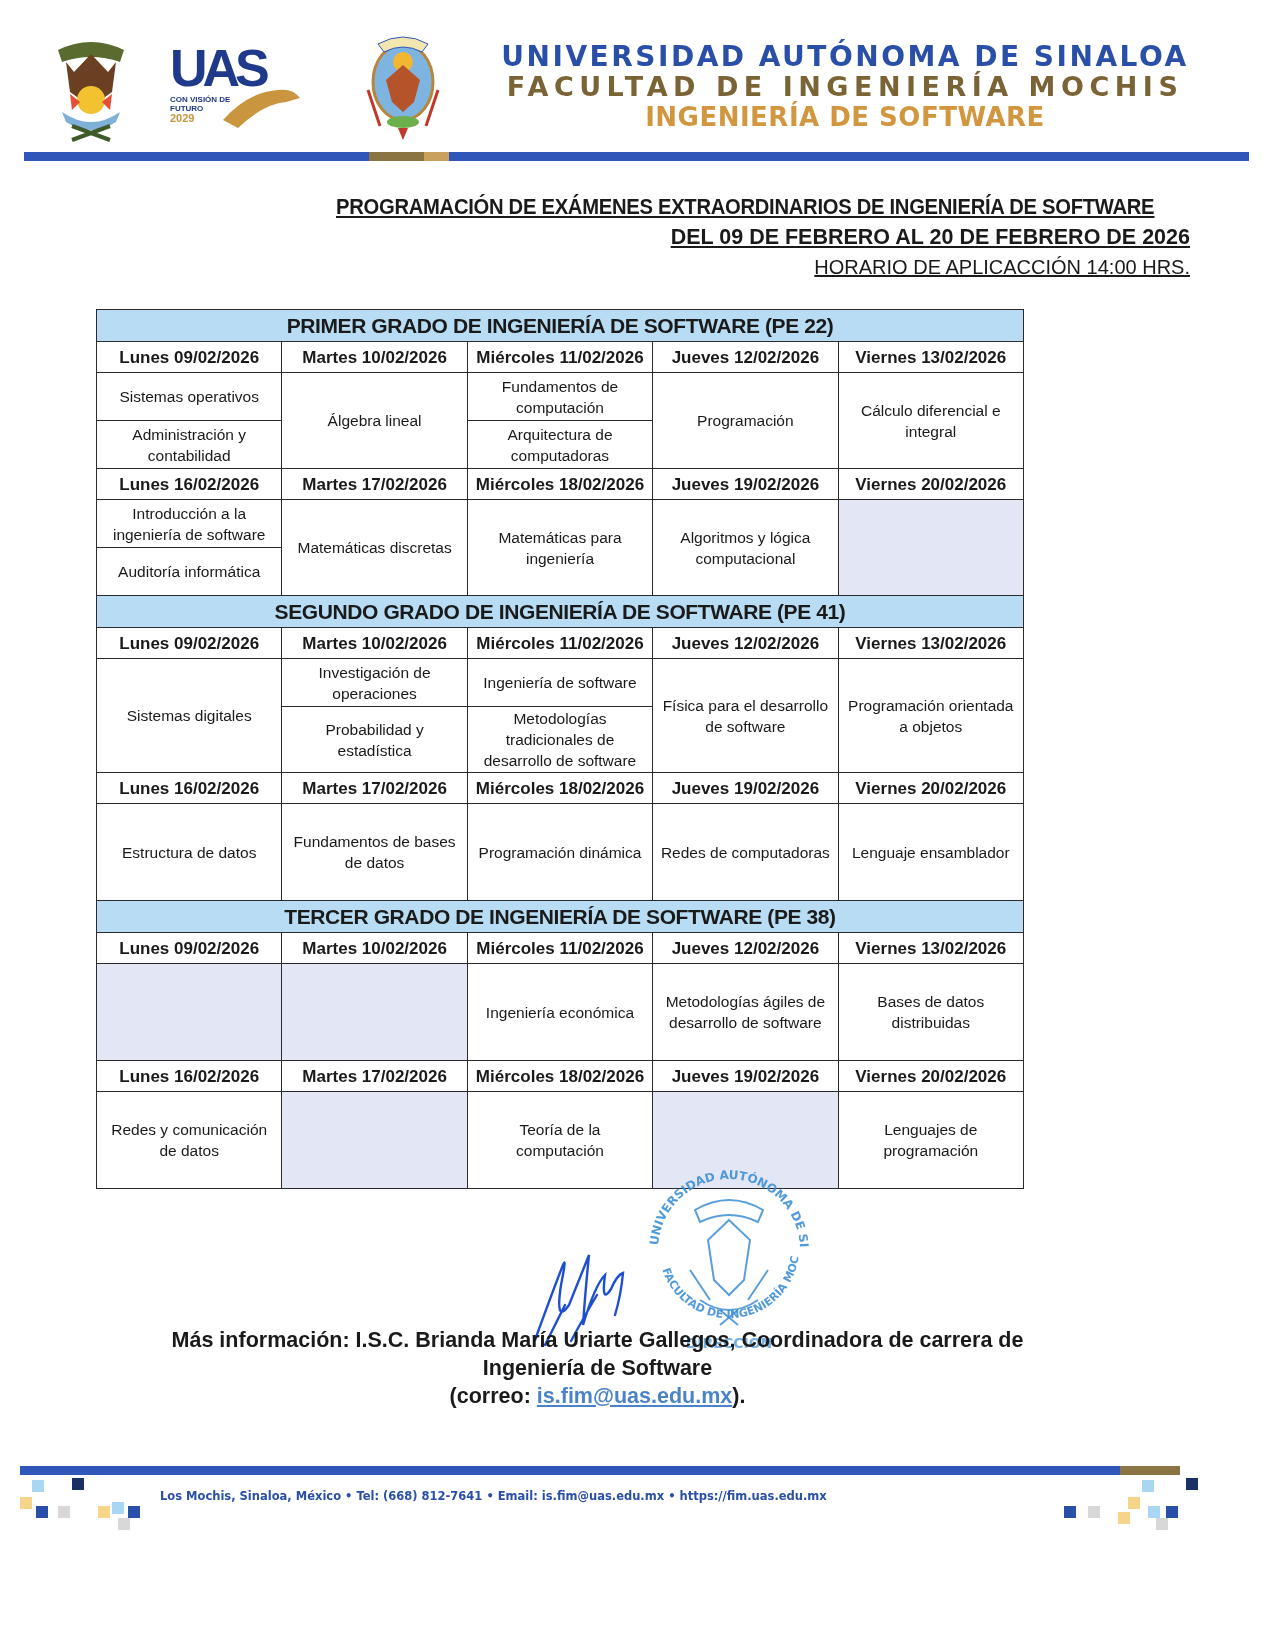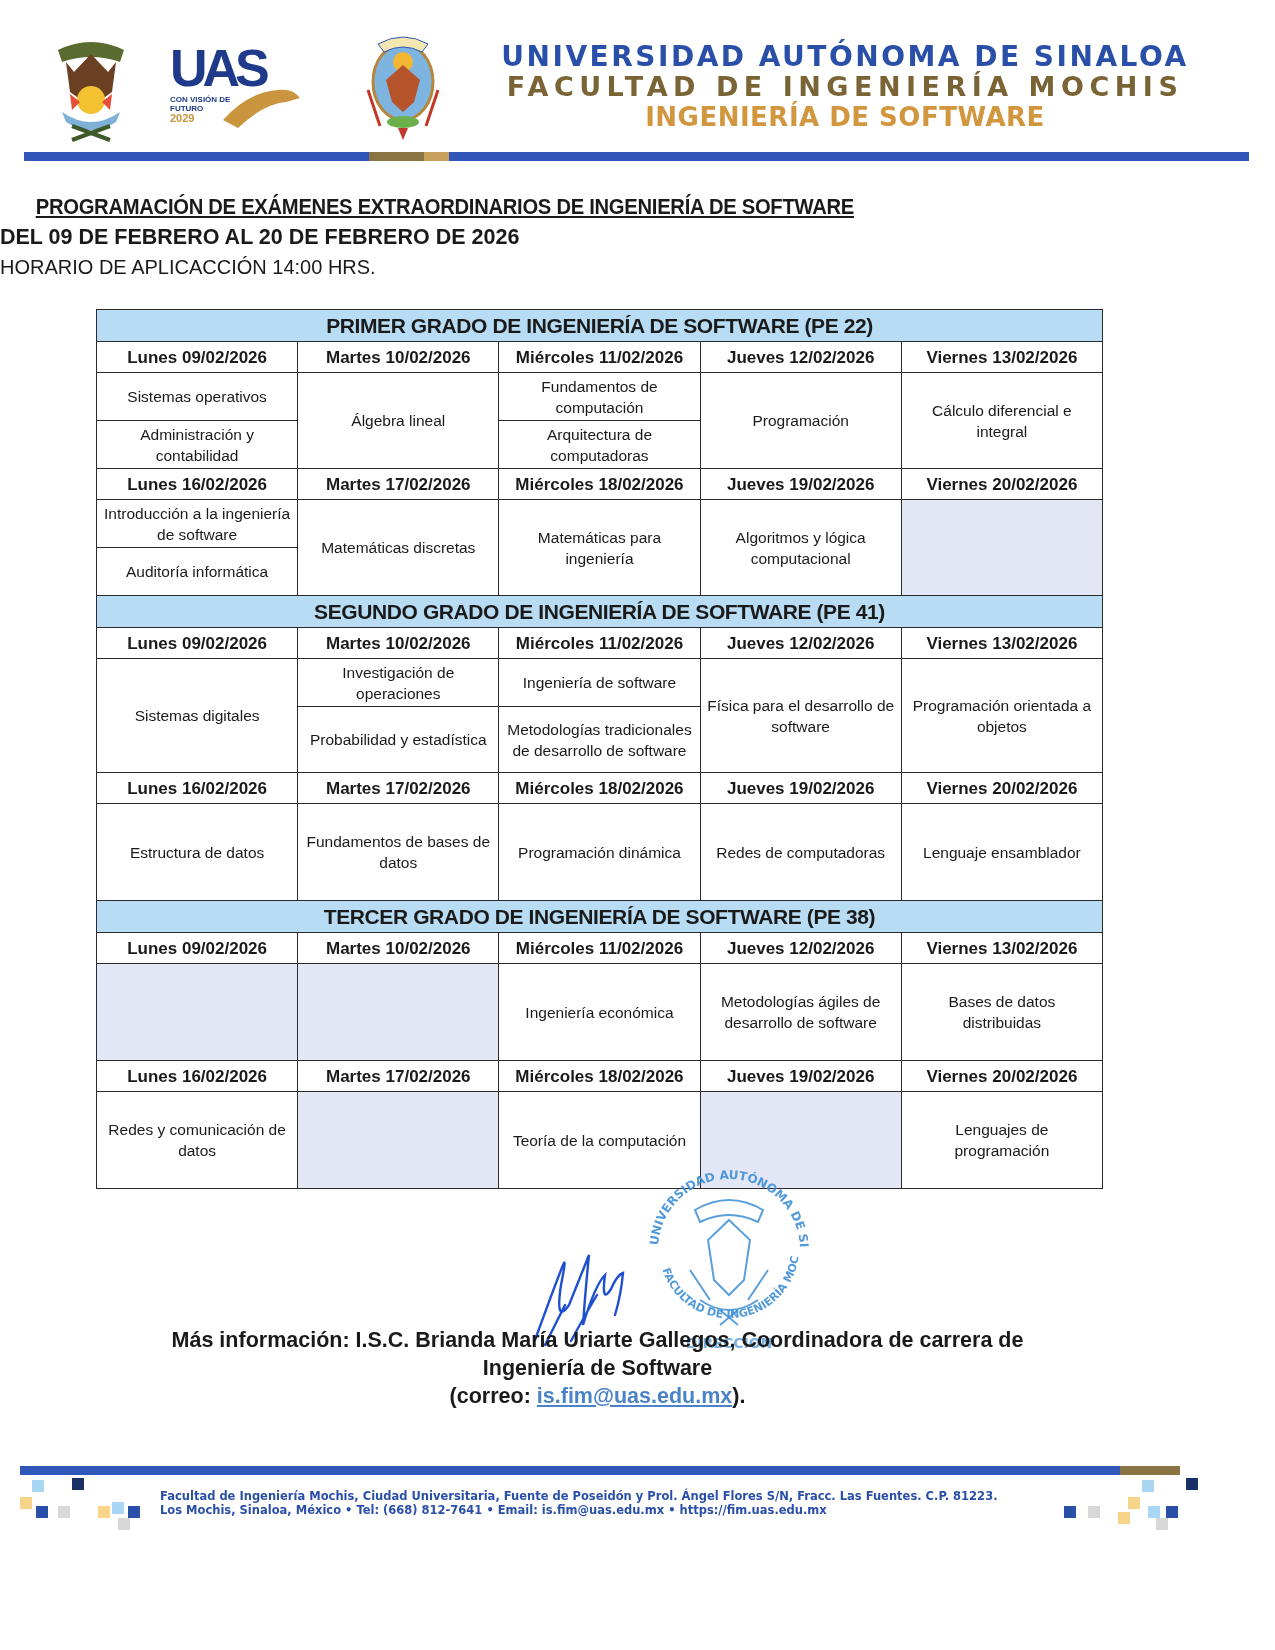--- a/index.html
+++ b/index.html
@@ -14,27 +14,27 @@
   .logo-fim { left: 358px; top: 30px; width: 90px; height: 112px; }
   .title-block { position: absolute; left: 500px; top: 42px; width: 690px; text-align: center; }
   .t1 { font-family: "DejaVu Sans", sans-serif; font-weight: bold; color: #2a4fa8; font-size: 28px; letter-spacing: 2.5px; line-height: 30px; }
   .t2 { font-family: "DejaVu Sans", sans-serif; font-weight: bold; color: #7a6334; font-size: 27px; letter-spacing: 5.5px; line-height: 30px; }
   .t3 { font-family: "DejaVu Sans", sans-serif; font-weight: bold; color: #d2963f; font-size: 26px; letter-spacing: 0.5px; line-height: 30px; }
   .header-bar { position: absolute; left: 24px; top: 152px; width: 1225px; height: 9px; background: #2f56b8; }
   .header-bar .gold { position: absolute; left: 345px; top: 0; width: 55px; height: 9px; background: #8a7444; }
   .header-bar .gold2 { position: absolute; left: 400px; top: 0; width: 25px; height: 9px; background: #c9a15d; }
 
   
-  .doc-title { position: absolute; left: 0; top: 192px; width: 1190px; text-align: left; }
+  .doc-title { position: absolute; left: 0; top: 192px; width: 1190px; text-align: right; text-decoration: underline; }
   .doc-title .l1 { font-family: "Liberation Sans", sans-serif; font-weight: bold; font-size: 21.5px; text-decoration: underline; line-height: 30px; letter-spacing: -0.3px; transform: scaleX(0.94); }
   .doc-title .l2 { font-family: "Liberation Sans", sans-serif; font-weight: bold; font-size: 21.5px; line-height: 30px; }
   .doc-title .l3 { font-family: "Liberation Sans", sans-serif; font-size: 20px; line-height: 30px; }
 
   
-  .schedule { position: absolute; left: 96px; top: 309px; width: 1007px; border-collapse: collapse; table-layout: fixed; }
+  .schedule { position: absolute; left: 96px; top: 309px; width: 928px; border-collapse: collapse; table-layout: fixed; }
   .schedule td { border: 1.5px solid #2b2b2b; text-align: center; vertical-align: middle; font-size: 15.5px; line-height: 21px; padding: 0 6px; }
   .schedule td.grade { background: #b7dcf3; font-weight: bold; font-size: 21px; height: 32px; letter-spacing: -0.4px; }
   .schedule td.day { font-weight: bold; font-size: 17px; height: 31px; }
   .schedule td.empty { background: #e3e6f5; }
   .h-48 { height: 48px; }
 
   
   .stamp { position: absolute; left: 640px; top: 1150px; width: 178px; height: 200px; }
   .signature { position: absolute; left: 525px; top: 1245px; width: 110px; height: 105px; }
 
@@ -255,21 +255,20 @@
   <span class="sq" style="left:20px;top:1497px;background:#f6d48a;"></span>
   <span class="sq" style="left:36px;top:1506px;background:#2a4fa8;"></span>
   <span class="sq" style="left:58px;top:1506px;background:#d8d8d8;"></span>
   <span class="sq" style="left:98px;top:1506px;background:#f6d48a;"></span>
   <span class="sq" style="left:112px;top:1502px;background:#a9d6f3;"></span>
   <span class="sq" style="left:128px;top:1506px;background:#2a4fa8;"></span>
   <span class="sq" style="left:118px;top:1518px;background:#d8d8d8;"></span>
 </div>
 
 <div class="footer-text">
-  <div>Facultad de Ingeniería Mochis, Ciudad Universitaria, Fuente de Poseidón y Prol. Ángel Flores S/N, Fracc. Las Fuentes. C.P. 81223.</div>
   <div>Los Mochis, Sinaloa, México • Tel: (668) 812-7641 • Email: is.fim@uas.edu.mx • https://fim.uas.edu.mx</div>
 </div>
 
 <div>
   <span class="sq" style="left:1142px;top:1480px;background:#a9d6f3;"></span>
   <span class="sq" style="left:1186px;top:1478px;background:#1a2f66;"></span>
   <span class="sq" style="left:1128px;top:1497px;background:#f6d48a;"></span>
   <span class="sq" style="left:1064px;top:1506px;background:#2a4fa8;"></span>
   <span class="sq" style="left:1088px;top:1506px;background:#d8d8d8;"></span>
   <span class="sq" style="left:1118px;top:1512px;background:#f6d48a;"></span>

